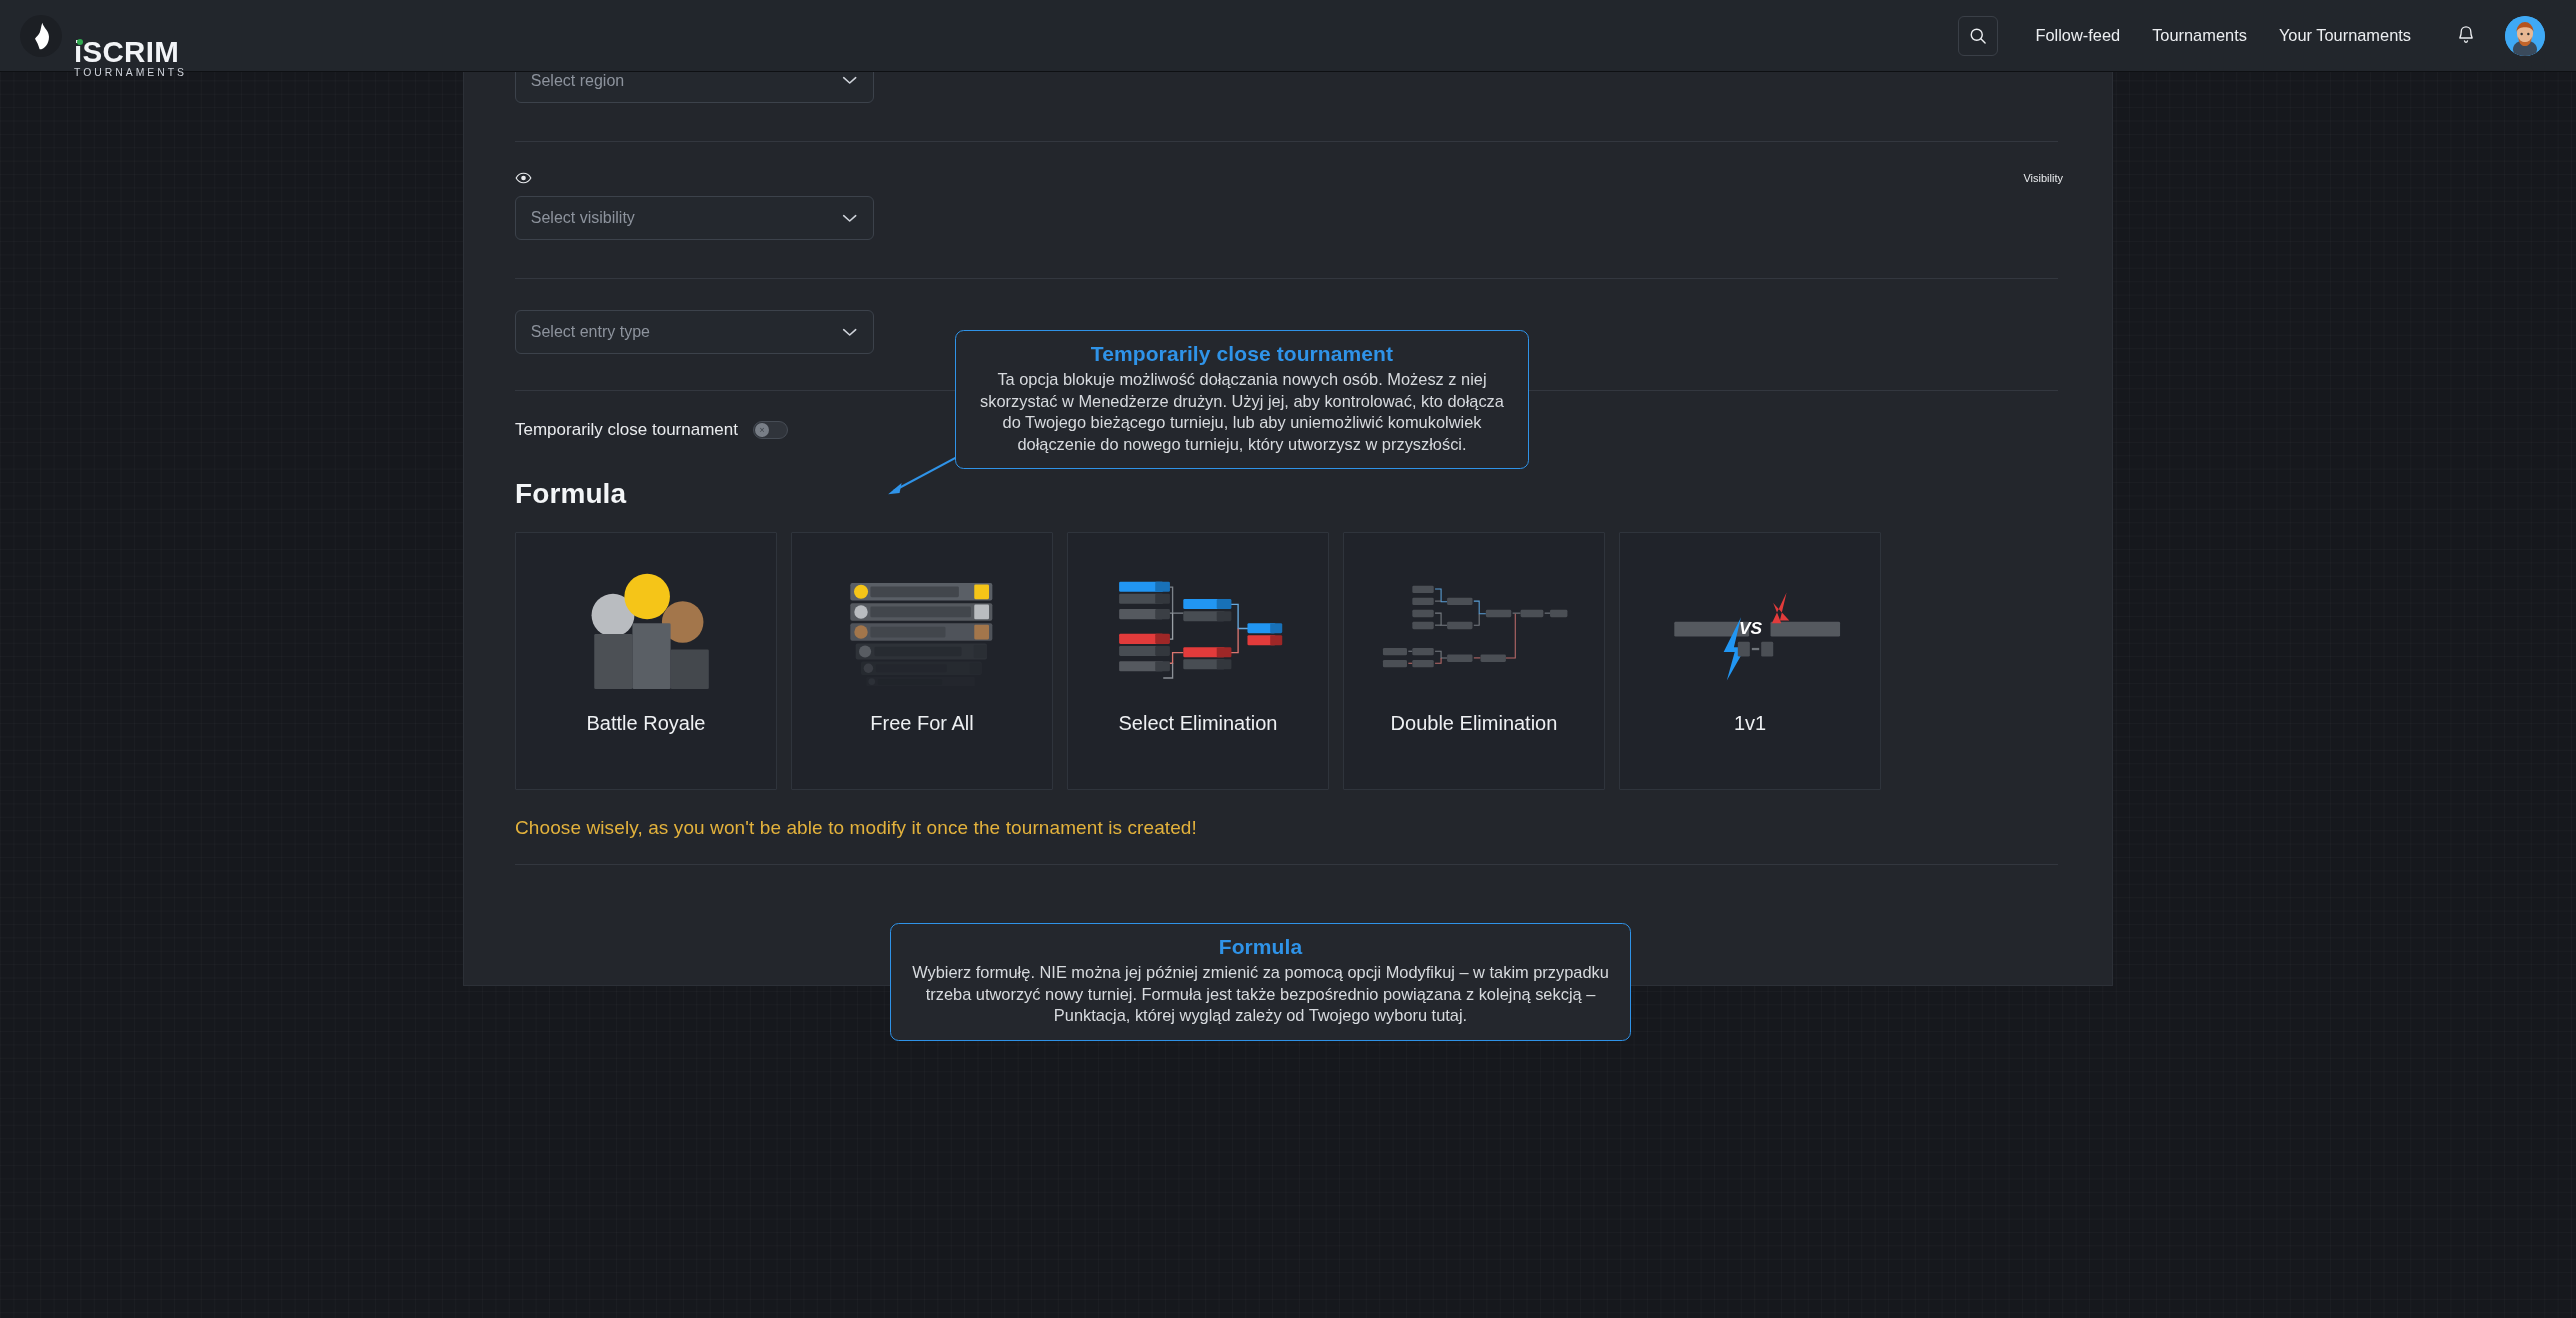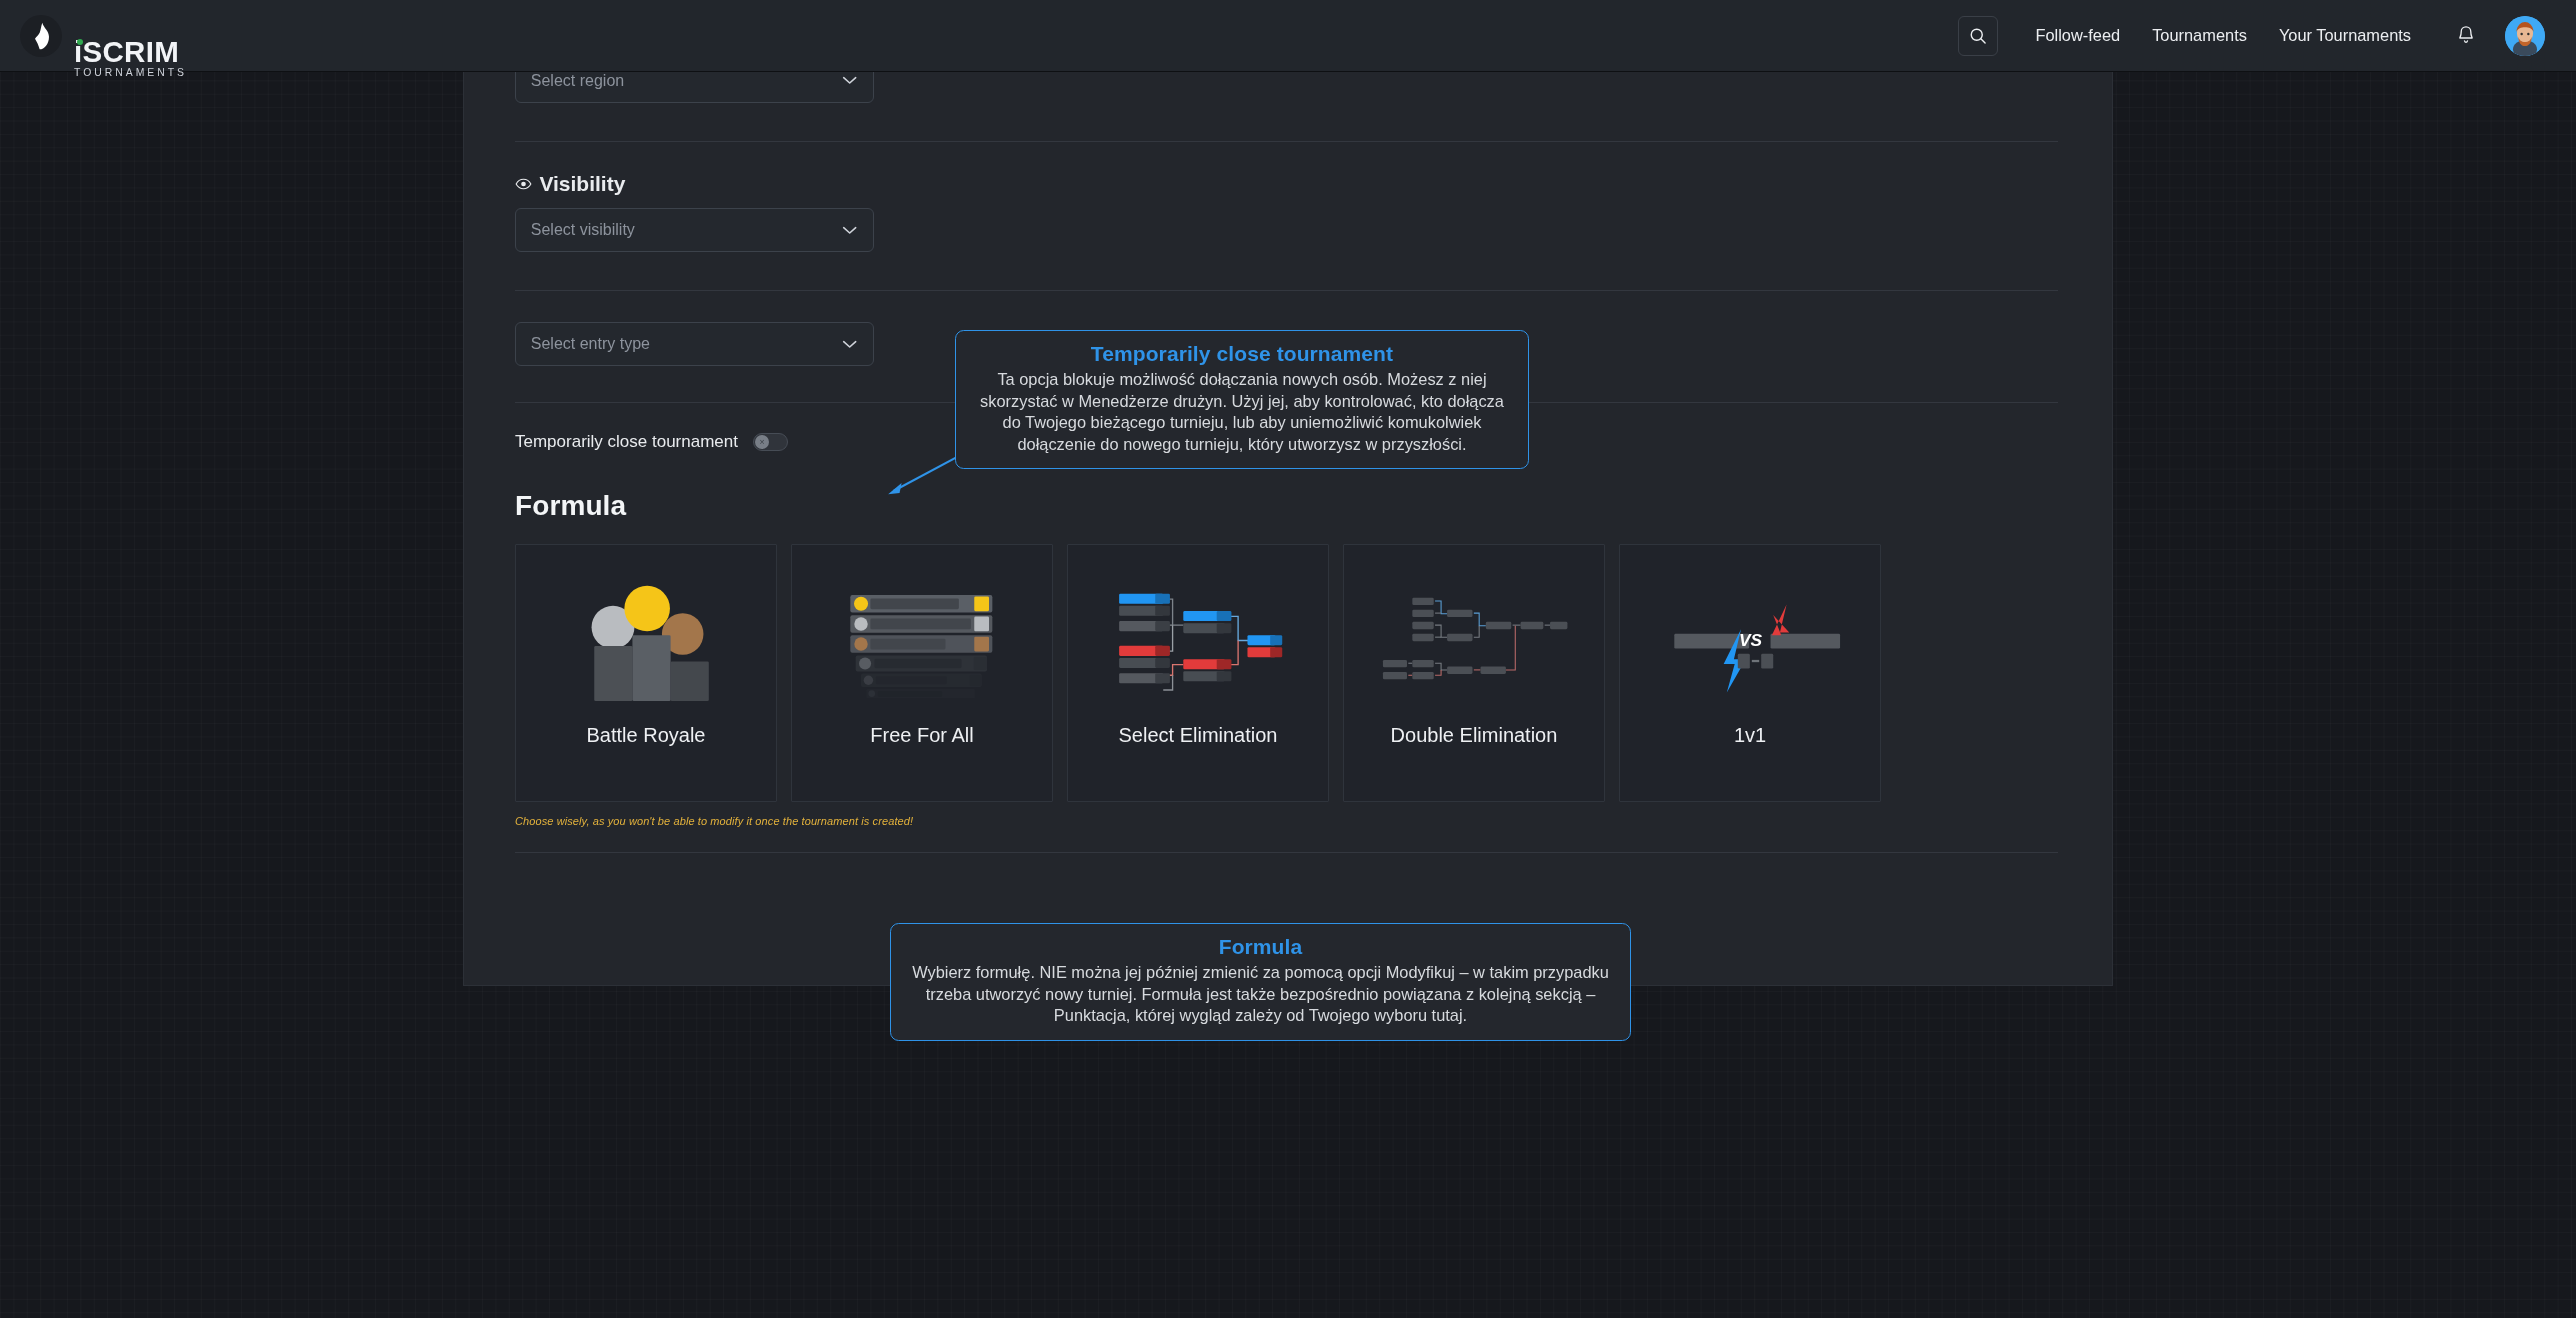--- a/index.html
+++ b/index.html
@@ -90,21 +90,21 @@
     border-bottom: 0.7px solid #2c3037;
     overflow: hidden;
   }
 
   .form-area { position: absolute; left: 51px; top: 0; width: 1548px; }
 
   .field-block { position: relative; }
 
   .field-label {
     display: flex; align-items: center; gap: 7.4px;
-    font-size: 21px; color: #e9ebee; font-weight: 700;
+    font-size: 11px; color: #e9ebee; font-weight: 400; justify-content: space-between;
   }
 
   .select-box {
     margin-top: 12px;
     width: 359px; height: 44px;
     border: 0.7px solid #3c424b; border-radius: 6px;
     background: #24282e;
     display: flex; align-items: center;
     justify-content: space-between;
     padding: 0 14.8px 0 14.8px;
@@ -157,22 +157,22 @@
   .formula-art {
     width: 221px; height: 168px;
     display: flex; align-items: center; justify-content: center;
   }
   .formula-name {
     font-size: 20px; color: #eef0f3; text-align: center;
     line-height: 1.28; margin-top: 1.3px; padding: 0 6.7px;
   }
 
   .warn-text {
-    margin-top: 13px;
-    font-size: 11px; font-style: italic;
+    margin-top: 27px;
+    font-size: 19px; 
     color: #e3b23c; letter-spacing: 0.1px;
   }
 
   
   .tooltip {
     position: absolute;
     background: #24272d;
     border: 1.3px solid #2f93e8;
     border-radius: 8.7px;
     z-index: 60;

